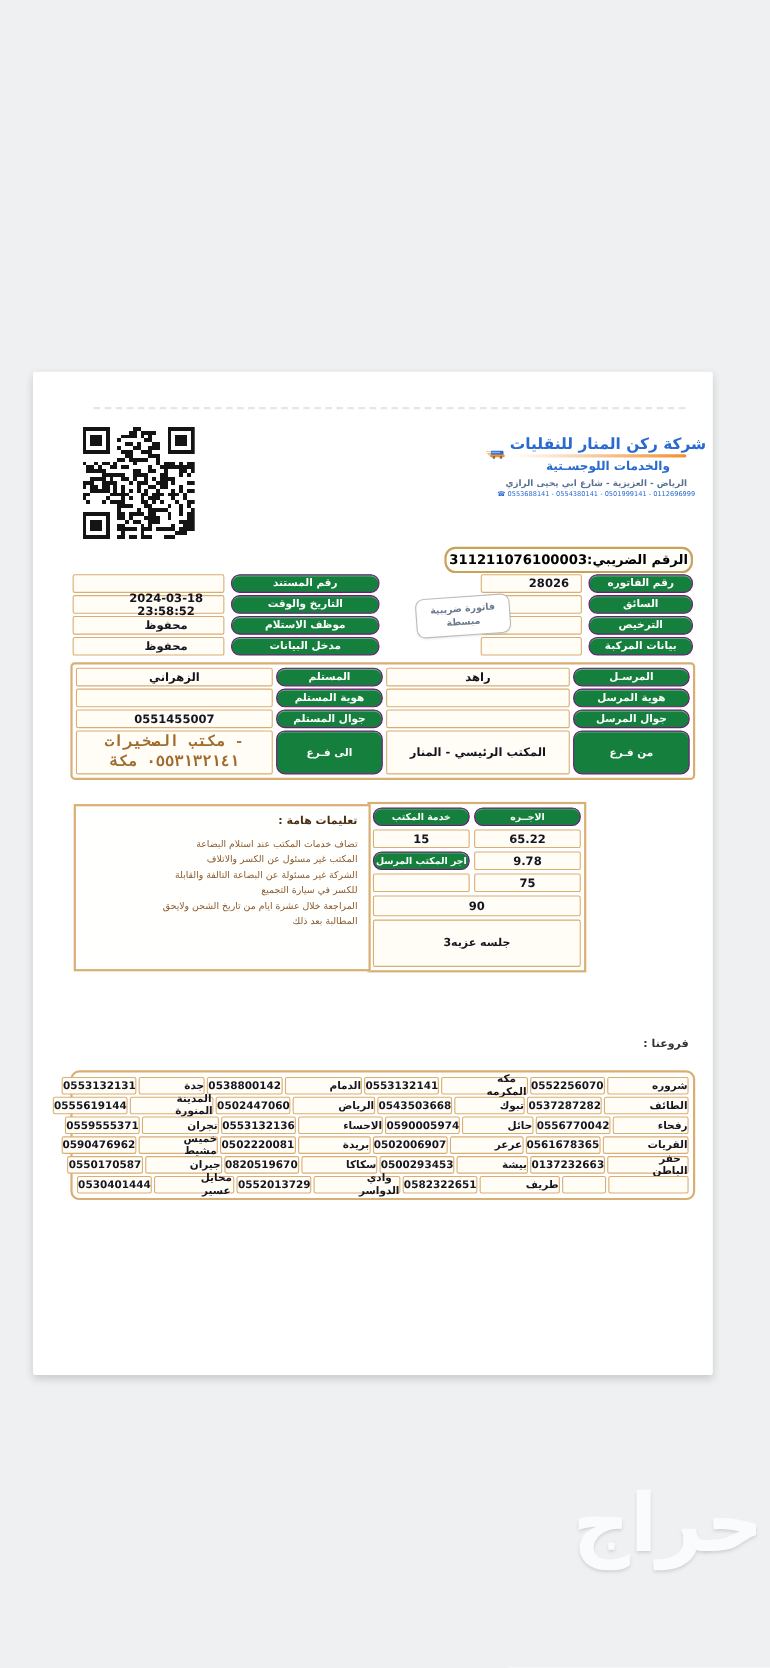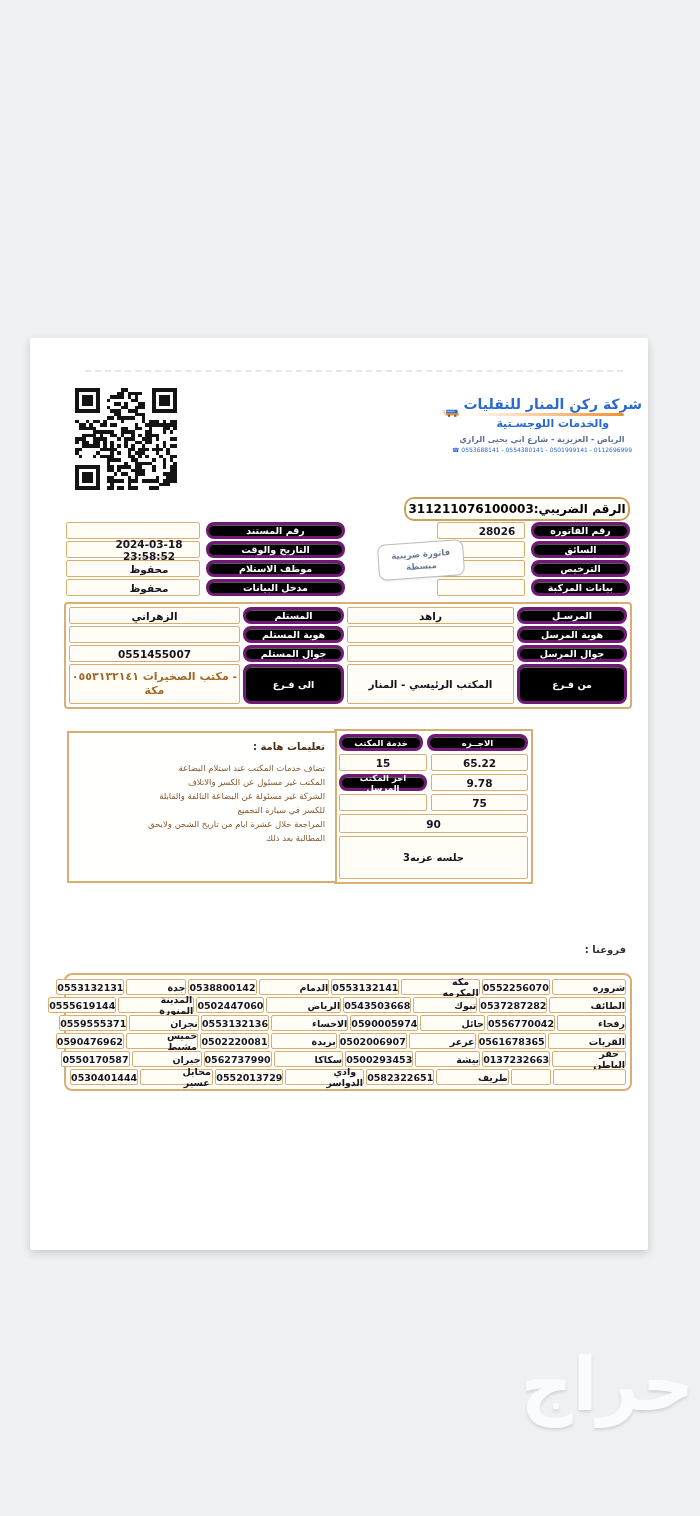--- a/index.html
+++ b/index.html
@@ -25,21 +25,21 @@
   .addr{color:#5a7090;font-weight:bold;font-size:8px;margin-top:5px;white-space:nowrap;}
   .phones{color:#2a6ad0;font-size:6px;margin-top:2px;direction:ltr;white-space:nowrap;}
   
   .tax-box{
     position:absolute;right:18px;top:159px;width:222px;height:20px;
     border:2px solid #c9a25e;border-radius:10px;background:#fffef8;
     text-align:center;line-height:20px;font-weight:bold;font-size:12px;color:#000000;direction:rtl;
   }
   
   .blab{
-    background:#000000;border:3px solid #701a75;border-radius:8px;color:#fff;
+    background:#15803d;border:1px solid #701a75;border-radius:8px;color:#fff;
     font-weight:bold;font-size:9.5px;display:flex;align-items:center;justify-content:center;
     text-align:center;box-shadow:inset 0 1px 0 rgba(255,255,255,0.35);
   }
   .val{
     background:#fffdf6;border:1px solid #d9ae72;border-radius:2px;color:#15151f;
     font-weight:bold;font-size:10.5px;display:flex;align-items:center;justify-content:center;text-align:center;
   }
   .ltr{direction:ltr;}
   
   .meta-group{position:absolute;top:184px;display:flex;flex-direction:column;gap:2px;direction:rtl;}
@@ -63,21 +63,21 @@
     display:flex;flex-direction:column;gap:2px;direction:rtl;box-sizing:border-box;
   }
   .prow{display:flex;gap:3px;height:17px;}
   .prow.tall{height:40px;}
   .prow.last{height:18px;}
   .pl1{width:104px;}
   .pv1{width:165px;}
   .pl2{width:95px;}
   .pv2{flex:1;}
   .brown{color:#a06a2c;}
-  .pv2.brown{font-size:11px;line-height:1.3;flex-direction:column;}
+  .pv2.brown{font-size:14px;line-height:1.3;flex-direction:column;font-family:Liberation Mono, monospace;}
   
   .sum-labels{position:absolute;right:19px;top:391px;width:93px;display:flex;flex-direction:column;gap:2px;}
   .sum-labels .blab{height:17px;}
   .count-oval{
     height:15px;border:1px solid #c9a25e;border-radius:12px/50%;background:#fffdf6;
     display:flex;align-items:center;justify-content:center;font-weight:bold;font-size:11px;color:#15151f;
   }
   .sum-data{
     position:absolute;right:115px;top:391px;width:199px;height:155px;box-sizing:border-box;
     border:2px solid #d9ae72;background:#fff;padding:3px;
@@ -595,21 +595,21 @@
         <div class="val bcell bphone ltr">0502220081</div>
       <div class="val bcell bcity">خميس مشيط</div>
         <div class="val bcell bphone ltr">0590476962</div>
     </div>
     <div class="brow">
       <div class="val bcell bcity">حفر الباطن</div>
         <div class="val bcell bphone ltr">0137232663</div>
       <div class="val bcell bcity">بيشة</div>
         <div class="val bcell bphone ltr">0500293453</div>
       <div class="val bcell bcity">سكاكا</div>
-        <div class="val bcell bphone ltr">0562737990</div>
+        <div class="val bcell bphone ltr">0820519670</div>
       <div class="val bcell bcity">جيران</div>
         <div class="val bcell bphone ltr">0550170587</div>
     </div>
     <div class="brow">
       <div class="val bcell bcity"></div>
         <div class="val bcell bphone ltr"></div>
       <div class="val bcell bcity">طريف</div>
         <div class="val bcell bphone ltr">0582322651</div>
       <div class="val bcell bcity">وادي الدواسر</div>
         <div class="val bcell bphone ltr">0552013729</div>

